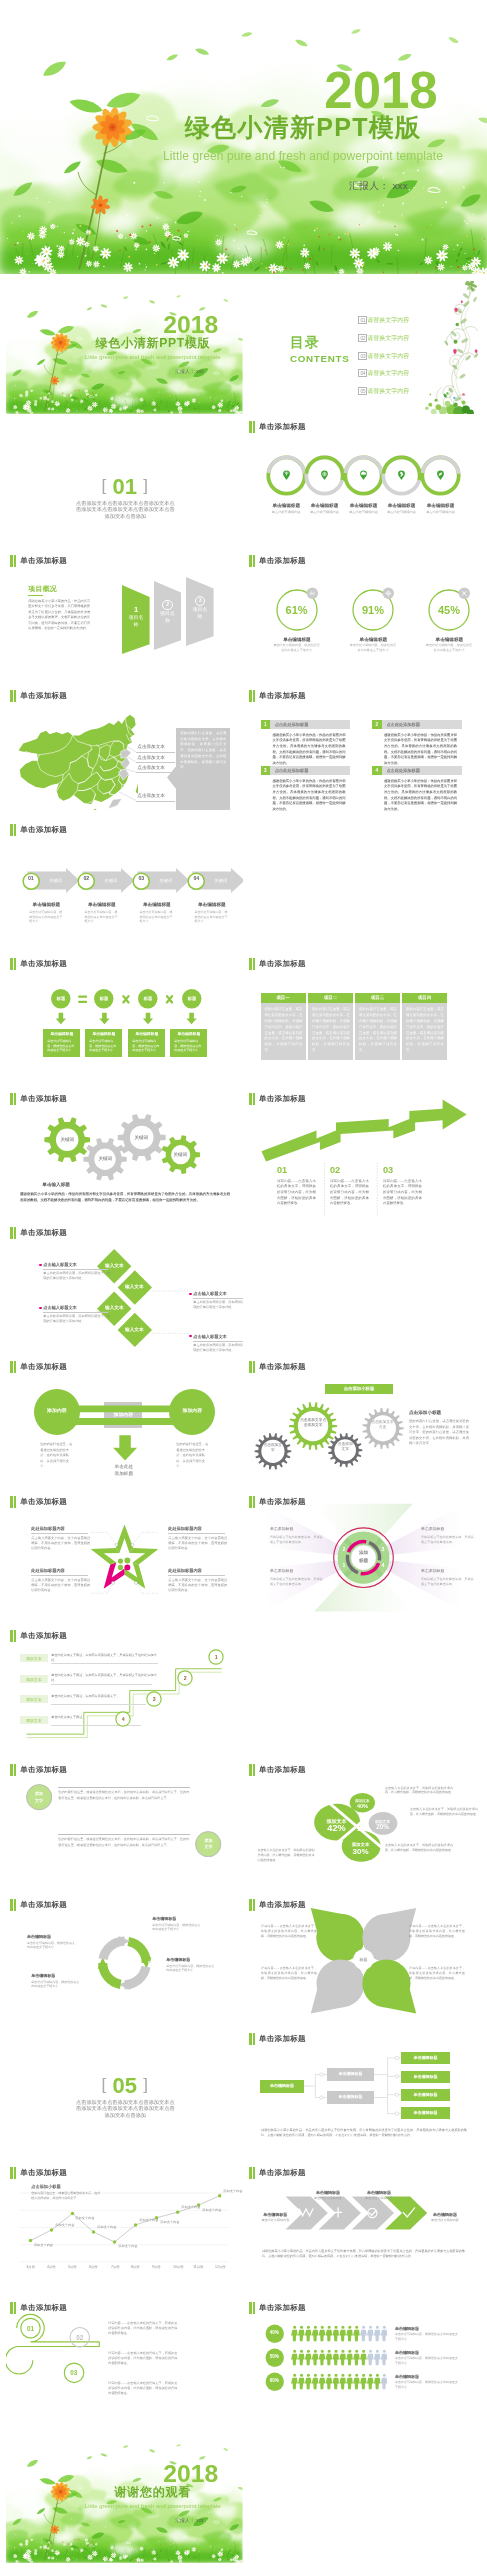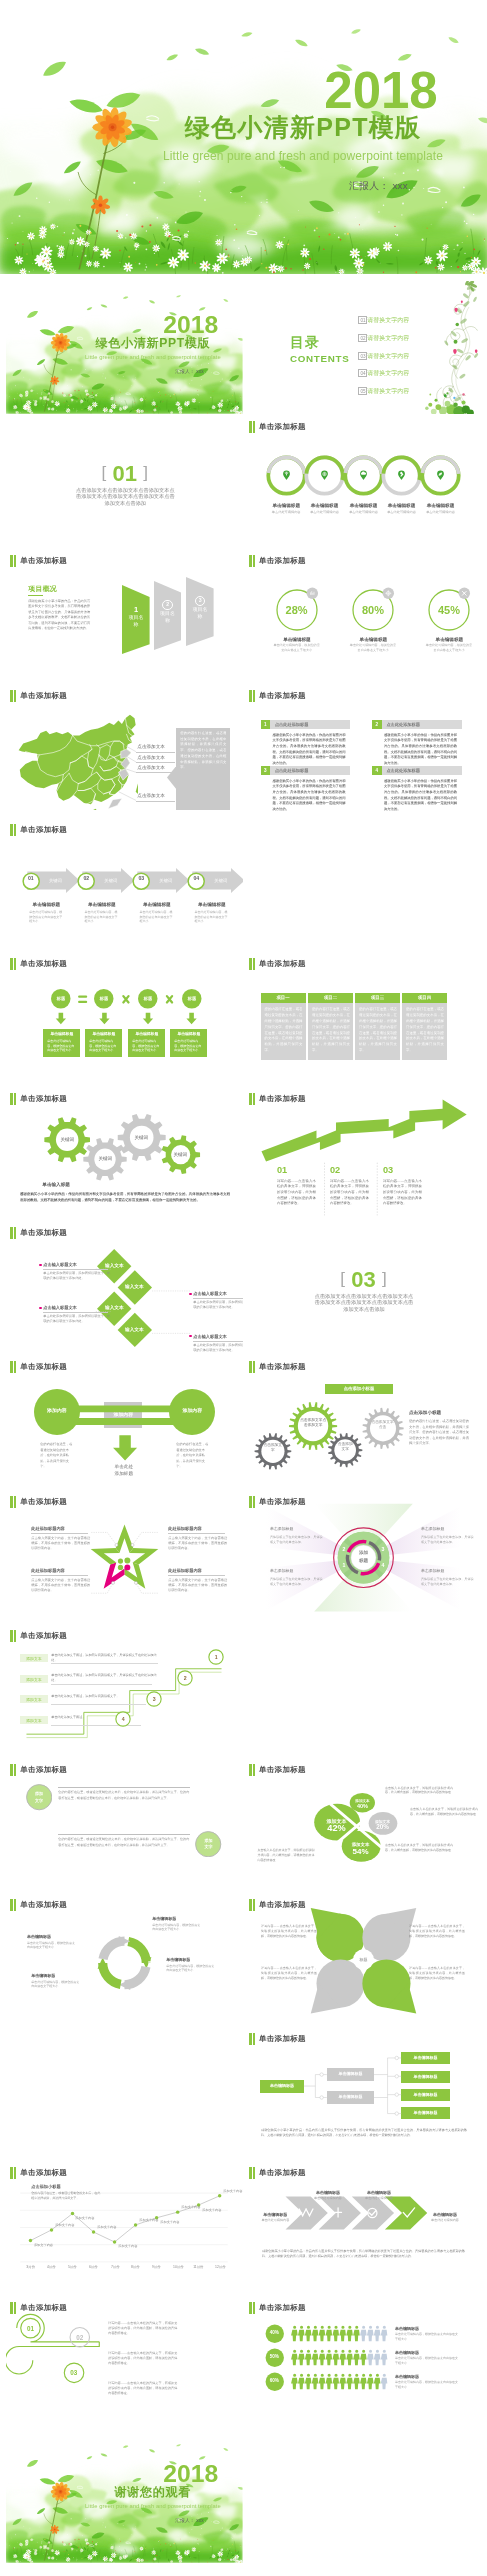--- a/index.html
+++ b/index.html
@@ -1105,21 +1105,21 @@
         </div>
         <div class="abs" style="left:9.2px;top:0.6px;font-size:6px;color:#9BCE5C;white-space:nowrap;line-height:7.5px">请替换文字内容</div>
       </div>
       <div class="abs" style="left:113px;top:106px;width:75px;height:8px">
         <div class="abs" style="left:0;top:0;width:9.2px;height:8px;border:0.6px solid #B5B5B5;box-sizing:border-box">
           <div class="abs" style="left:0;width:8px;top:1.1px;text-align:center;font-size:4.6px;color:#9a9a9a;line-height:5.7px">05</div>
         </div>
         <div class="abs" style="left:9.2px;top:0.6px;font-size:6px;color:#9BCE5C;white-space:nowrap;line-height:7.5px">请替换文字内容</div>
       </div>
     </div>
-<div class="slide" style="left:6.3px;top:415px">
+<div class="slide" style="left:6.3px;top:428px">
       <div class="abs" style="left:0;width:237px;top:46px;text-align:center"><span style="font-size:17px;color:#a9a9a9;font-weight:300;position:relative;top:-2.9px">[</span><span style="font-size:22px;font-weight:bold;color:#8DC63F;letter-spacing:0;margin:0 6.3px">01</span><span style="font-size:17px;color:#a9a9a9;font-weight:300;position:relative;top:-2.9px">]</span></div>
       <div class="abs" style="left:68px;width:102px;top:72px;text-align:center;font-size:5.2px;color:#8a8a8a;line-height:6.3px">点击添加文本点击添加文本点击添加文本点击添加文本点击添加文本点击添加文本点击添加文本点击添加</div>
     </div>
 <div class="slide" style="left:245px;top:415px">
       <div class="stitle">
         <span class="sbar"></span>
         <span class="sbar2"></span>
         <span class="stxt">单击添加标题</span>
       </div>
       <div class="abs" style="left:20.7px;top:40px;width:41px;height:41px">
@@ -1257,34 +1257,34 @@
         <span class="stxt">单击添加标题</span>
       </div>
       <div class="abs" style="left:27.6px;top:37px;width:48px;height:69px">
         <svg width="48" height="48" viewBox="0 0 84 84" style="position:absolute;left:0;top:0">
           <circle cx="42" cy="42" r="35.0" fill="none" stroke="#8DC63F" stroke-width="2.2"></circle>
         </svg>
         <svg width="12.6" height="12.6" viewBox="-11 -11 22 22" style="position:absolute;left:33px;top:1.1px">
           <circle r="10" fill="#CBCBCB"></circle>
           <path d="M-3 2 L-3 -1 M-1 2 L-1 -3 M1 2 L1 0 M3 2 L3 -2" stroke="#fff" stroke-width="1.1" stroke-linecap="round"></path>
         </svg>
-        <div class="abs" style="left:0;width:48px;top:18.4px;text-align:center;font-size:11px;font-weight:bold;color:#8DC63F;line-height:12.6px">28%</div>
+        <div class="abs" style="left:0;width:48px;top:18.4px;text-align:center;font-size:11px;font-weight:bold;color:#8DC63F;line-height:12.6px">61%</div>
         <div class="abs" style="left:-5.7px;width:60px;top:51px;text-align:center;font-size:4.6px;font-weight:bold;color:#595959;white-space:nowrap;line-height:6.3px">单击编辑标题</div>
         <div class="abs" style="left:0;width:48px;top:57px;text-align:center;font-size:3.1px;line-height:4.6px;color:#a8a8a8">单击此处可编辑内容，根据您的需要自由修改文字框大小</div>
       </div>
       <div class="abs" style="left:104px;top:37px;width:48px;height:69px">
         <svg width="48" height="48" viewBox="0 0 84 84" style="position:absolute;left:0;top:0">
           <circle cx="42" cy="42" r="35.0" fill="none" stroke="#8DC63F" stroke-width="2.2"></circle>
         </svg>
         <svg width="12.6" height="12.6" viewBox="-11 -11 22 22" style="position:absolute;left:33px;top:1.1px">
           <circle r="10" fill="#CBCBCB"></circle>
           <circle r="3.2" fill="none" stroke="#fff" stroke-width="1"></circle>
           <path d="M0 -4.6 L0 4.6 M-4.6 0 L4.6 0" stroke="#fff" stroke-width="1" stroke-linecap="round"></path>
         </svg>
-        <div class="abs" style="left:0;width:48px;top:18.4px;text-align:center;font-size:11px;font-weight:bold;color:#8DC63F;line-height:12.6px">80%</div>
+        <div class="abs" style="left:0;width:48px;top:18.4px;text-align:center;font-size:11px;font-weight:bold;color:#8DC63F;line-height:12.6px">91%</div>
         <div class="abs" style="left:-5.7px;width:60px;top:51px;text-align:center;font-size:4.6px;font-weight:bold;color:#595959;white-space:nowrap;line-height:6.3px">单击编辑标题</div>
         <div class="abs" style="left:0;width:48px;top:57px;text-align:center;font-size:3.1px;line-height:4.6px;color:#a8a8a8">单击此处可编辑内容，根据您的需要自由修改文字框大小</div>
       </div>
       <div class="abs" style="left:180px;top:37px;width:48px;height:69px">
         <svg width="48" height="48" viewBox="0 0 84 84" style="position:absolute;left:0;top:0">
           <circle cx="42" cy="42" r="35.0" fill="none" stroke="#8DC63F" stroke-width="2.2"></circle>
         </svg>
         <svg width="12.6" height="12.6" viewBox="-11 -11 22 22" style="position:absolute;left:33px;top:1.1px">
           <circle r="10" fill="#CBCBCB"></circle>
           <path d="M-3.4 -3.4 L3.4 3.4 M3.4 -3.4 L-3.4 3.4" stroke="#fff" stroke-width="1.5" stroke-linecap="round"></path>
@@ -1651,24 +1651,20 @@
       </div>
       <div class="abs" style="left:183px;top:114px;width:2.3px;height:2.3px;border-radius:50%;background:#E5007E"></div>
       <svg width="237" height="133" viewBox="0 0 412 232" style="position:absolute;left:0;top:0">
         <g stroke="#C9C9C9" stroke-width=".8" stroke-dasharray="2 2" fill="none">
           <path d="M156 84 L182 84"></path>
           <path d="M254 122 L320 122"></path>
           <path d="M156 158 L182 158"></path>
           <path d="M254 196 L320 196"></path>
         </g>
       </svg>
-    </div>
-<div class="slide" style="left:245px;top:1221px">
-      <div class="abs" style="left:0;width:237px;top:46px;text-align:center"><span style="font-size:17px;color:#a9a9a9;font-weight:300;position:relative;top:-2.9px">[</span><span style="font-size:22px;font-weight:bold;color:#8DC63F;letter-spacing:0;margin:0 6.3px">03</span><span style="font-size:17px;color:#a9a9a9;font-weight:300;position:relative;top:-2.9px">]</span></div>
-      <div class="abs" style="left:68px;width:102px;top:72px;text-align:center;font-size:5.2px;color:#8a8a8a;line-height:6.3px">点击添加文本点击添加文本点击添加文本点击添加文本点击添加文本点击添加文本点击添加文本点击添加</div>
     </div>
 <div class="slide" style="left:6.3px;top:1355px">
       <div class="stitle">
         <span class="sbar"></span>
         <span class="sbar2"></span>
         <span class="stxt">单击添加标题</span>
       </div>
       <div class="abs" style="left:98px;top:47px;width:38px;height:26.4px;background:#C9C9C9">
         <div class="abs" style="left:0;width:38px;top:9.8px;text-align:center;font-size:4.9px;color:#fff;font-weight:bold;line-height:6.9px">添加内容</div>
       </div>
@@ -1934,21 +1930,21 @@
         <ellipse cx="204" cy="78" rx="22" ry="17" fill="#8DC63F"></ellipse>
         <path d="M148 80 L240 158 M240 80 L148 158" stroke="#fff" stroke-width="5"></path>
       </svg>
       <div class="abs" style="left:98px;top:41px;width:39px;text-align:center;font-size:3.6px;color:#fff;font-weight:bold">添加文本</div>
       <div class="abs" style="left:98px;top:45px;width:39px;text-align:center;font-size:5.5px;color:#fff;font-weight:bold">40%</div>
       <div class="abs" style="left:72px;top:60px;width:39px;text-align:center;font-size:5px;color:#fff;font-weight:bold">添加文本</div>
       <div class="abs" style="left:72px;top:65px;width:39px;text-align:center;font-size:9.2px;color:#fff;font-weight:bold">42%</div>
       <div class="abs" style="left:118px;top:61px;width:39px;text-align:center;font-size:3.8px;color:#fff;font-weight:bold">添加文本</div>
       <div class="abs" style="left:118px;top:65px;width:39px;text-align:center;font-size:6.3px;color:#fff;font-weight:bold">20%</div>
       <div class="abs" style="left:96px;top:84px;width:39px;text-align:center;font-size:4.4px;color:#fff;font-weight:bold">添加文本</div>
-      <div class="abs" style="left:96px;top:89px;width:39px;text-align:center;font-size:8px;color:#fff;font-weight:bold">54%</div>
+      <div class="abs" style="left:96px;top:89px;width:39px;text-align:center;font-size:8px;color:#fff;font-weight:bold">30%</div>
       <div class="abs" style="left:140px;top:27.6px;width:68px;font-size:3px;line-height:4.8px;color:#8a8a8a;text-align:justify">点击输入本栏的具体文字，简明扼要的说明分项内容，此为概念图解，请根据您的具体内容酌情修改</div>
       <div class="abs" style="left:165px;top:49px;width:68px;font-size:3px;line-height:4.8px;color:#8a8a8a;text-align:justify">点击输入本栏的具体文字，简明扼要的说明分项内容，此为概念图解，请根据您的具体内容酌情修改</div>
       <div class="abs" style="left:140px;top:85px;width:68px;font-size:3px;line-height:4.8px;color:#8a8a8a;text-align:justify">点击输入本栏的具体文字，简明扼要的说明分项内容，此为概念图解，请根据您的具体内容酌情修改</div>
       <div class="abs" style="left:12.6px;top:90px;width:57px;font-size:3px;line-height:4.8px;color:#8a8a8a;text-align:justify">点击输入本栏的具体文字，简明扼要的说明分项内容，此为概念图解，请根据您的具体内容酌情修改</div>
     </div>
 <div class="slide" style="left:6.3px;top:1893px">
       <div class="stitle">
         <span class="sbar"></span>
         <span class="sbar2"></span>
         <span class="stxt">单击添加标题</span>
@@ -2011,20 +2007,24 @@
       <div class="abs" style="left:127px;top:39px;width:27.6px;text-align:center;font-size:4.6px;color:#fff;font-weight:bold;line-height:6.9px"></div>
       <div class="abs" style="left:127px;top:46px;width:27.6px;text-align:center;font-size:4.6px;color:#fff;font-weight:bold;line-height:6.9px"></div>
       <div class="abs" style="left:82px;top:85px;width:27.6px;text-align:center;font-size:4.6px;color:#fff;font-weight:bold;line-height:6.9px"></div>
       <div class="abs" style="left:82px;top:92px;width:27.6px;text-align:center;font-size:4.6px;color:#fff;font-weight:bold;line-height:6.9px"></div>
       <div class="abs" style="left:127px;top:85px;width:27.6px;text-align:center;font-size:4.6px;color:#fff;font-weight:bold;line-height:6.9px"></div>
       <div class="abs" style="left:127px;top:92px;width:27.6px;text-align:center;font-size:4.6px;color:#fff;font-weight:bold;line-height:6.9px"></div>
       <div class="abs" style="left:16px;top:31px;width:56px;font-size:3px;line-height:5px;color:#8a8a8a;text-align:justify">详写内容……点击输入本栏的具体文字，简明扼要的说明分项内容，此为概念图解，请根据您的具体内容酌情修改。</div>
       <div class="abs" style="left:164px;top:31px;width:56px;font-size:3px;line-height:5px;color:#8a8a8a;text-align:justify">详写内容……点击输入本栏的具体文字，简明扼要的说明分项内容，此为概念图解，请根据您的具体内容酌情修改。</div>
       <div class="abs" style="left:16px;top:73px;width:56px;font-size:3px;line-height:5px;color:#8a8a8a;text-align:justify">详写内容……点击输入本栏的具体文字，简明扼要的说明分项内容，此为概念图解，请根据您的具体内容酌情修改。</div>
       <div class="abs" style="left:164px;top:73px;width:56px;font-size:3px;line-height:5px;color:#8a8a8a;text-align:justify">详写内容……点击输入本栏的具体文字，简明扼要的说明分项内容，此为概念图解，请根据您的具体内容酌情修改。</div>
+    </div>
+<div class="slide" style="left:6.3px;top:2027px">
+      <div class="abs" style="left:0;width:237px;top:46px;text-align:center"><span style="font-size:17px;color:#a9a9a9;font-weight:300;position:relative;top:-2.9px">[</span><span style="font-size:22px;font-weight:bold;color:#8DC63F;letter-spacing:0;margin:0 6.3px">05</span><span style="font-size:17px;color:#a9a9a9;font-weight:300;position:relative;top:-2.9px">]</span></div>
+      <div class="abs" style="left:68px;width:102px;top:72px;text-align:center;font-size:5.2px;color:#8a8a8a;line-height:6.3px">点击添加文本点击添加文本点击添加文本点击添加文本点击添加文本点击添加文本点击添加文本点击添加</div>
     </div>
 <div class="slide" style="left:245px;top:2027px">
       <div class="stitle">
         <span class="sbar"></span>
         <span class="sbar2"></span>
         <span class="stxt">单击添加标题</span>
       </div>
       <div class="abs" style="left:15px;top:53px;width:44px;height:12.6px;background:#8DC63F">
         <div class="abs" style="left:0;width:44px;top:3.4px;text-align:center;font-size:4px;color:#fff;font-weight:bold">单击编辑标题</div>
       </div>

